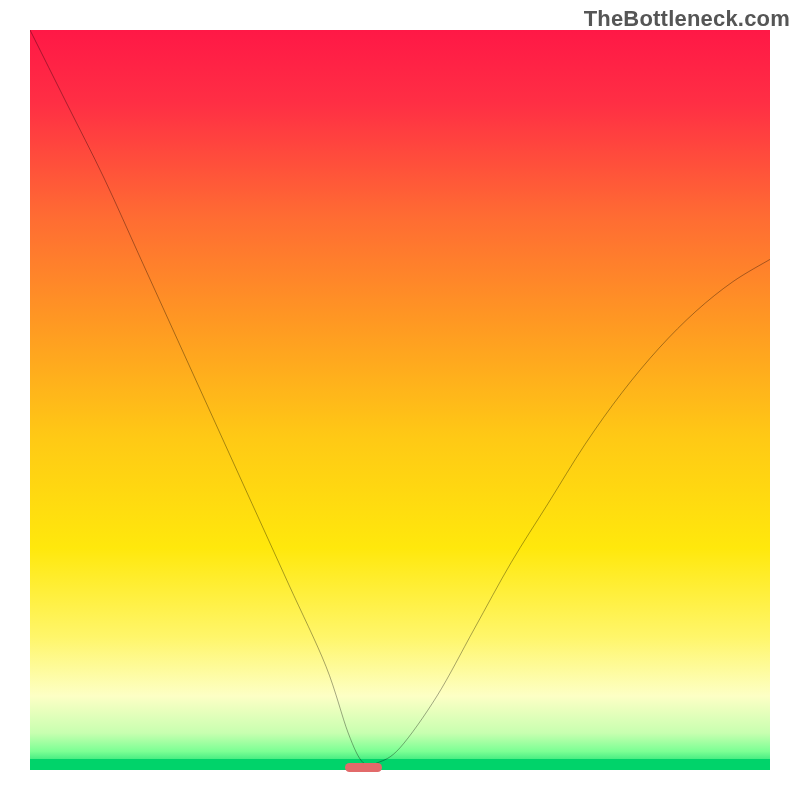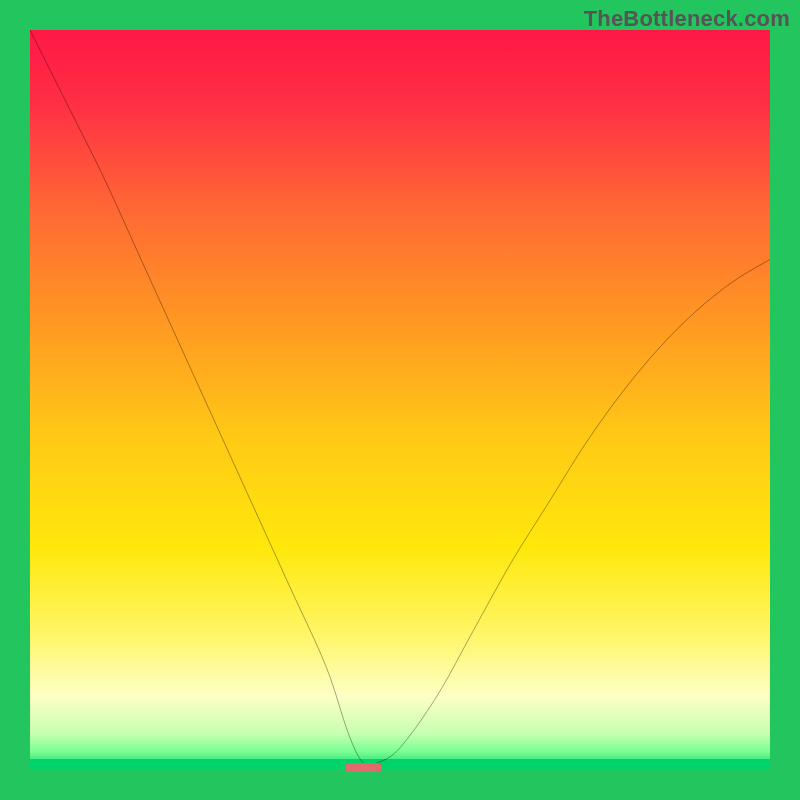--- a/index.html
+++ b/index.html
@@ -8,21 +8,21 @@
     width: 800px;
     height: 800px;
     background: #000;
     overflow: hidden;
     font-family: Arial, Helvetica, sans-serif;
   }
   .frame {
     position: relative;
     width: 800px;
     height: 800px;
-    background: #22c55e;
+    background: #ffffff;
   }
   .watermark {
     position: absolute;
     top: 6px;
     right: 10px;
     color: #555;
     font-size: 22px;
     font-weight: 600;
     letter-spacing: 0.2px;
     user-select: none;

